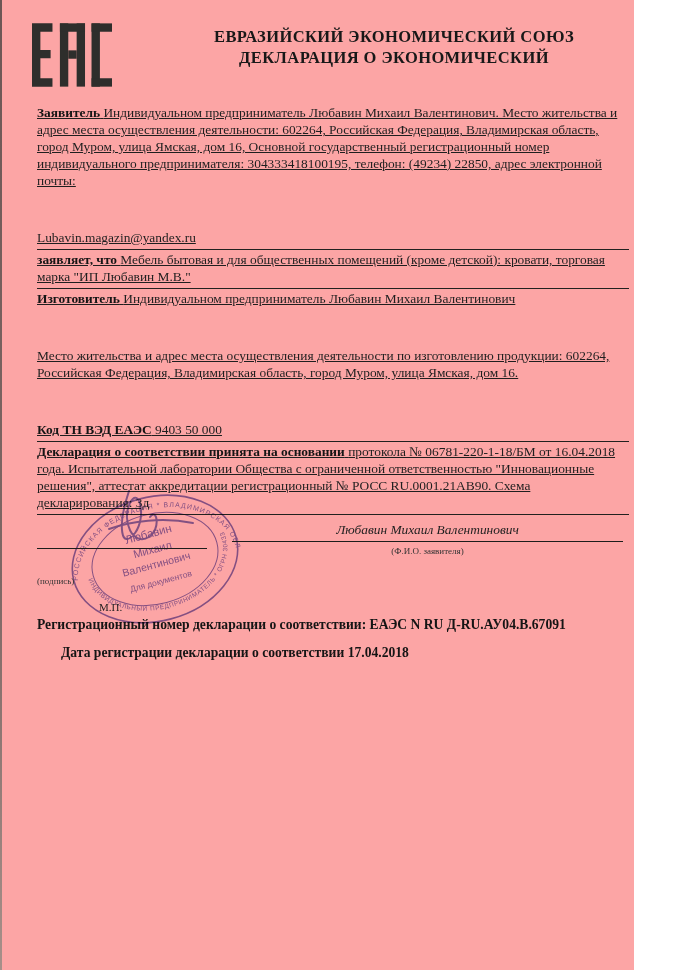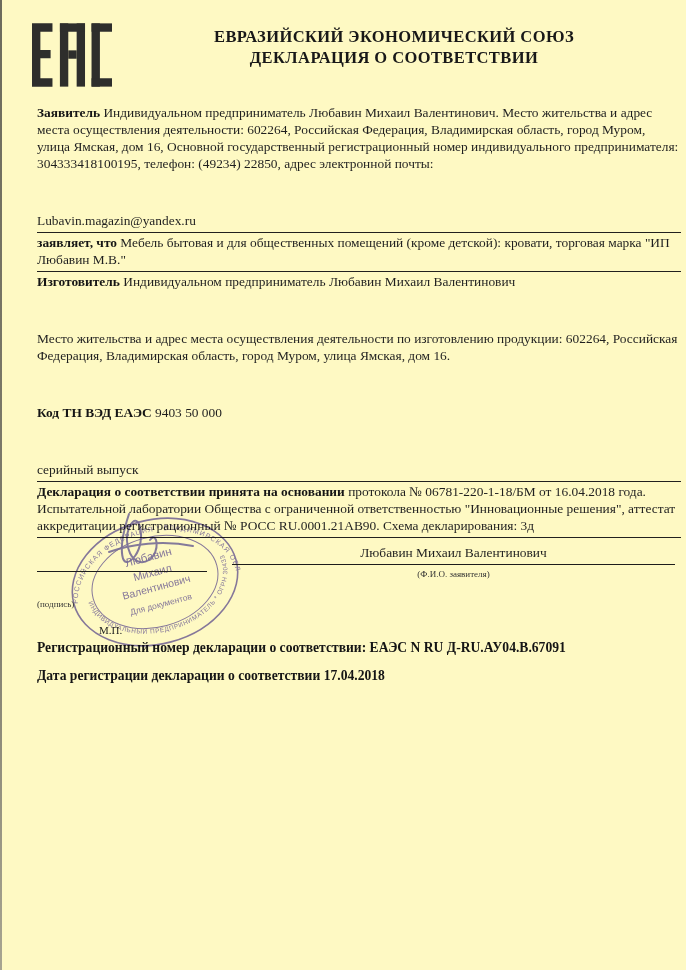--- a/index.html
+++ b/index.html
@@ -1,48 +1,48 @@
 <!DOCTYPE html>
 <html><head>
 <meta charset="utf-8">
 <style>
   html,body { margin:0; padding:0; background:#ffffff; }
   .page {
-    position:relative; width:686px; height:970px; background:#fef9c3;
+    position:relative; width:634px; height:970px; background:#fca5a5;
     font-family:"Liberation Serif","DejaVu Serif",serif; color:#1f1f1f; overflow:hidden;
   }
   .scan-edge { position:absolute; left:0; top:0; width:2px; height:100%;
     background:linear-gradient(180deg,#3c3c3a 0%,#55534f 60%,#8a8880 100%); opacity:.75; }
 
   
   .eac-logo { position:absolute; left:32px; top:20px; }
   .header-text { position:absolute; left:148px; top:26px; width:492px; text-align:center;
     font-weight:bold; font-size:16.5px; line-height:21px; letter-spacing:.4px; color:#181818; }
 
   
   .content { position:absolute; left:37px; right:5px; top:103px; font-size:13.4px; line-height:17px; }
-  .sec { border-bottom:1.5px solid #22211f; padding:1px 0 3px 0; }
+  .sec { border-bottom:1.5px solid #22211f; padding:1px 0 3px 0;text-decoration:underline; }
   .sec b { font-weight:bold; color:#151515; }
   .blk { display:block;margin-top:40px; }
   .validity { font-weight:bold; margin-top:3px; color:#151515; }
 
   
   .sig-area { position:relative; height:82px; margin-top:4px; }
   .sig-right { position:absolute; left:195px; right:6px; top:2px; text-align:center; }
-  .sig-name { font-size:13.4px; }
+  .sig-name { font-size:13.4px;font-style:italic; }
   .sig-line { border-top:1.5px solid #1d1d1b; margin-top:3px; }
   .sig-cap { font-size:9px; margin-top:1px; color:#333; }
   .sig-left { position:absolute; left:0; top:26px; width:170px; }
   .sig-left .sig-cap { text-align:left;margin-top:24px; }
   .sig-mp { font-size:11px; margin:9px 0 0 62px; }
   .stamp-svg { position:absolute; left:14px; top:-44px; mix-blend-mode:multiply; opacity:.85; }
 
   
   .reg { margin-top:15px; font-weight:bold; color:#151515; font-size:13.6px; }
-  .reg + .reg { margin-top:11px; }
+  .reg + .reg { margin-top:11px;margin-left:24px; }
 </style>
 </head>
 <body>
 
 <div class="page">
   <div class="scan-edge"></div>
 
   <svg class="eac-logo" width="80" height="70" viewBox="0 0 86 68" aria-hidden="true">
     <g fill="#2e2e2c">
       <path d="M0,0 h22 v9 h-13 v19.5 h11 v9 h-11 v21.5 h13 v9 h-22 z"></path>
@@ -51,21 +51,21 @@
       <rect x="30" y="0" width="27" height="9"></rect>
       <rect x="39" y="29" width="9" height="9"></rect>
       <rect x="64" y="0" width="9" height="68"></rect>
       <rect x="64" y="0" width="22" height="9"></rect>
       <rect x="64" y="59" width="22" height="9"></rect>
     </g>
   </svg>
 
   <div class="header-text">
     <div>ЕВРАЗИЙСКИЙ ЭКОНОМИЧЕСКИЙ СОЮЗ</div>
-    <div>ДЕКЛАРАЦИЯ О СООТВЕТСТВИИ</div>
+    <div>ДЕКЛАРАЦИЯ О ЭКОНОМИЧЕСКИЙ</div>
   </div>
 
   <div class="content">
 
     <div class="sec">
       <b>Заявитель</b>
       <span>Индивидуальном предприниматель Любавин Михаил Валентинович. Место жительства и адрес места осуществления деятельности: 602264, Российская Федерация, Владимирская область, город Муром, улица Ямская, дом 16, Основной государственный регистрационный номер индивидуального предпринимателя: 304333418100195, телефон: (49234) 22850, адрес электронной почты:</span>
       <span class="blk">Lubavin.magazin@yandex.ru</span>
     </div>
 
@@ -73,21 +73,20 @@
     <div class="sec">
       <b>заявляет, что</b>
       <span>Мебель бытовая и для общественных помещений (кроме детской): кровати, торговая марка "ИП Любавин М.В."</span>
     </div>
 
     <div class="sec">
       <b>Изготовитель</b>
       <span>Индивидуальном предприниматель Любавин Михаил Валентинович</span>
       <span class="blk">Место жительства и адрес места осуществления деятельности по изготовлению продукции: 602264, Российская Федерация, Владимирская область, город Муром, улица Ямская, дом 16.</span>
       <span class="blk"><b>Код ТН ВЭД ЕАЭС</b> <span>9403 50 000</span></span>
-      <span class="blk">серийный выпуск</span>
     </div>
 
 
     <div class="sec">
       <b>Декларация о соответствии принята на основании</b>
       <span>протокола № 06781-220-1-18/БМ от 16.04.2018 года. Испытательной лаборатории Общества с ограниченной ответственностью "Инновационные решения", аттестат аккредитации регистрационный № РОСС RU.0001.21АВ90. Схема декларирования: 3д</span>
     </div>
 
 
 

